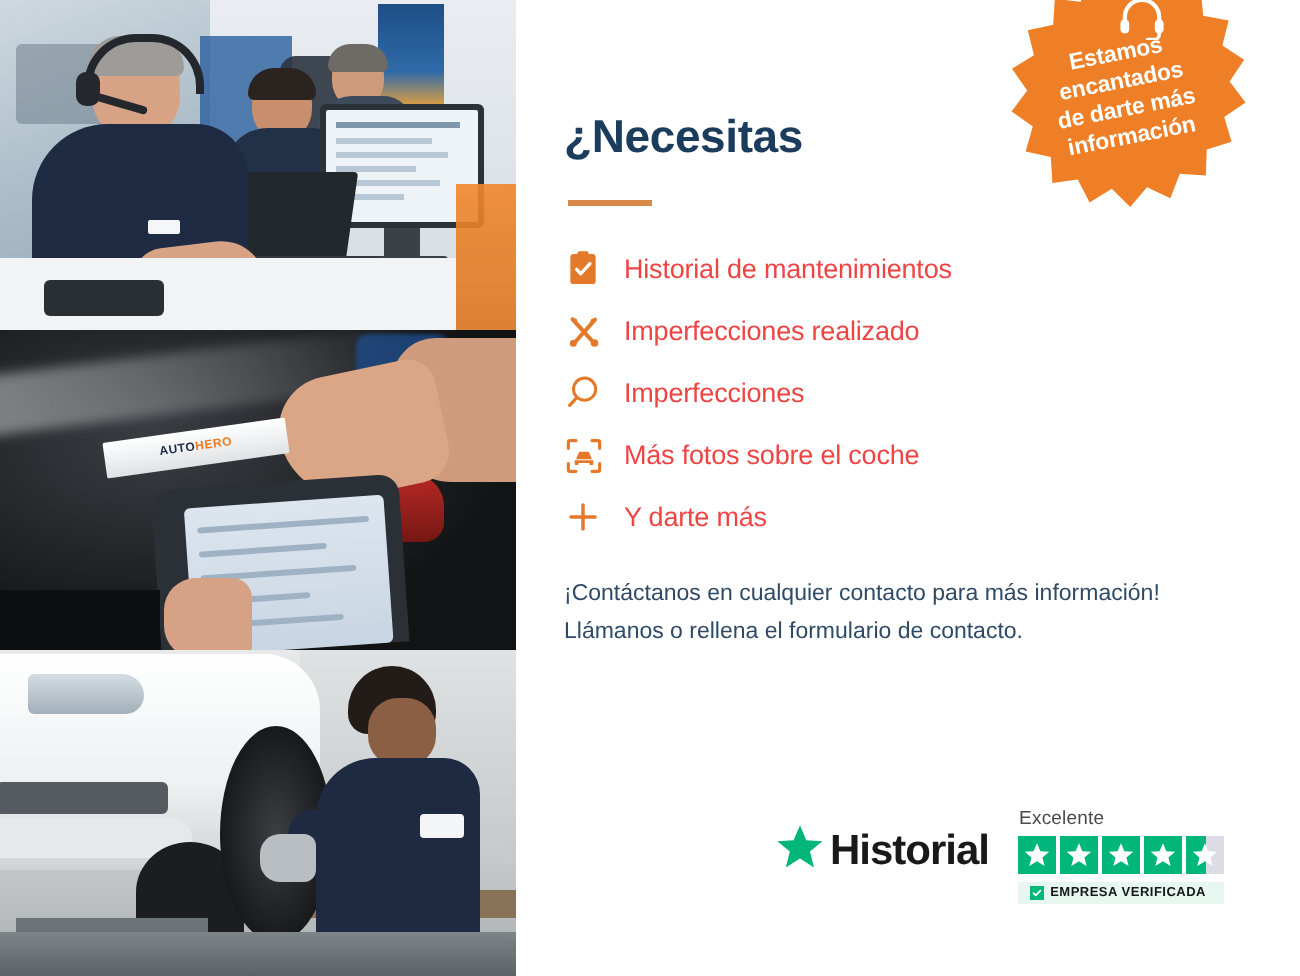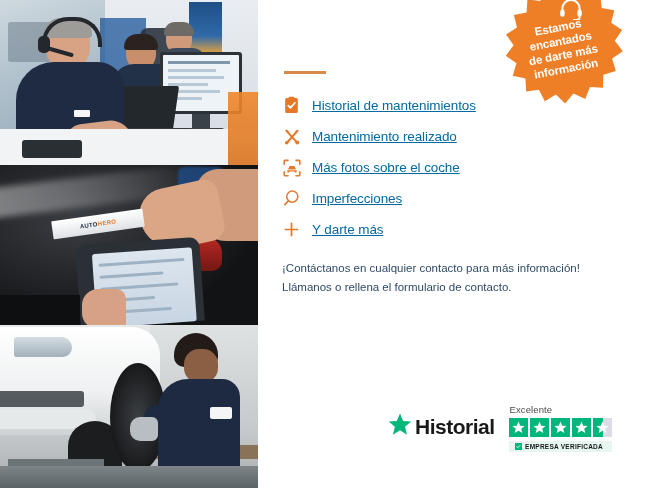--- a/index.html
+++ b/index.html
@@ -352,23 +352,22 @@
   .feature-icon {
     width: 30px;
     flex: 0 0 30px;
     display: flex;
     align-items: center;
     justify-content: flex-start;
     color: #e4792a;
   }
   .feature-label {
     font-size: 13.5px;
-    color: #0369a1;
+    color: #ef4444;
     letter-spacing: -0.1px;
-    text-decoration: underline;
   }
 
   
   .contact {
     margin-top: 14px;
     font-size: 11.5px;
     line-height: 1.62;
     color: #2f4a66;
     max-width: 350px;
   }
@@ -569,20 +568,21 @@
         <div class="p3-glove"></div>
       </div>
       <div class="p3-lift-pad"></div>
       <div class="p3-lift"></div>
     </div>
   </div>
 
   <div class="content">
 
     <h1 class="headline">
+      <span class="headline-line">¿Necesitas</span>
     </h1>
 
     <div class="rule"></div>
 
     <ul class="features">
 
       <li class="feature">
         <span class="feature-icon">
           <svg width="19" height="19" viewBox="0 0 24 24" aria-hidden="true">
             <rect x="4" y="2.5" width="16" height="19" rx="2" fill="#e4792a"></rect>
@@ -599,47 +599,47 @@
             <g stroke="#e4792a" stroke-width="2.4" stroke-linecap="round" fill="none">
               <path d="M5.2 4.4L17.8 18.4"></path>
               <path d="M18.6 4.6L6.2 18.6"></path>
             </g>
             <path d="M4.2 3.2l3.4 1.0 0.9 3.3-2.4-0.5-1.9-3.8z" fill="#e4792a"></path>
             <path d="M19.6 3.4l-3.4 1.0-0.9 3.3 2.4-0.5 1.9-3.8z" fill="#e4792a"></path>
             <circle cx="18.3" cy="18.6" r="2.3" fill="#e4792a"></circle>
             <circle cx="5.6" cy="18.8" r="2.1" fill="#e4792a"></circle>
           </svg>
         </span>
-        <span class="feature-label">Mantenimiento realizado</span>
+        <span class="feature-label">Imperfecciones realizado</span>
+      </li>
+
+      <li class="feature">
+        <span class="feature-icon">
+          <svg width="19" height="19" viewBox="0 0 24 24" aria-hidden="true">
+            <circle cx="13" cy="9.6" r="7" stroke="#e4792a" stroke-width="1.9" fill="none"></circle>
+            <path d="M7.8 15.2L3.6 19.8" stroke="#e4792a" stroke-width="2.1" stroke-linecap="round" fill="none"></path>
+          </svg>
+        </span>
+        <span class="feature-label">Imperfecciones</span>
       </li>
 
       <li class="feature">
         <span class="feature-icon">
           <svg width="20" height="20" viewBox="0 0 24 24" aria-hidden="true">
             <g stroke="#e4792a" stroke-width="1.9" fill="none" stroke-linecap="round">
               <path d="M2.6 7.4V3.8a1 1 0 0 1 1-1h3.6"></path>
               <path d="M21.4 7.4V3.8a1 1 0 0 0-1-1h-3.6"></path>
               <path d="M2.6 16.6v3.6a1 1 0 0 0 1 1h3.6"></path>
               <path d="M21.4 16.6v3.6a1 1 0 0 1-1 1h-3.6"></path>
             </g>
             <path d="M6.4 14.6h11.2v2.1a.7.7 0 0 1-.7.7h-1a.7.7 0 0 1-.7-.7v-.5H8.8v.5a.7.7 0 0 1-.7.7h-1a.7.7 0 0 1-.7-.7z" fill="#e4792a"></path>
             <path d="M7.2 13.9l1.5-3.6a1.3 1.3 0 0 1 1.2-.8h4.2a1.3 1.3 0 0 1 1.2.8l1.5 3.6z" fill="#e4792a"></path>
           </svg>
         </span>
         <span class="feature-label">Más fotos sobre el coche</span>
-      </li>
-
-      <li class="feature">
-        <span class="feature-icon">
-          <svg width="19" height="19" viewBox="0 0 24 24" aria-hidden="true">
-            <circle cx="13" cy="9.6" r="7" stroke="#e4792a" stroke-width="1.9" fill="none"></circle>
-            <path d="M7.8 15.2L3.6 19.8" stroke="#e4792a" stroke-width="2.1" stroke-linecap="round" fill="none"></path>
-          </svg>
-        </span>
-        <span class="feature-label">Imperfecciones</span>
       </li>
 
       <li class="feature">
         <span class="feature-icon">
           <svg width="19" height="19" viewBox="0 0 24 24" aria-hidden="true">
             <g stroke="#e4792a" stroke-width="2.2" stroke-linecap="round">
               <path d="M12 4.4V19.6"></path>
               <path d="M4.4 12H19.6"></path>
             </g>
           </svg>

